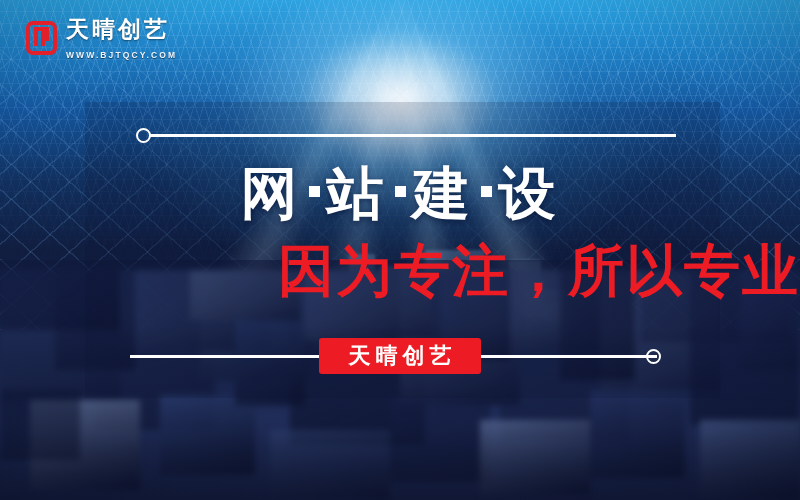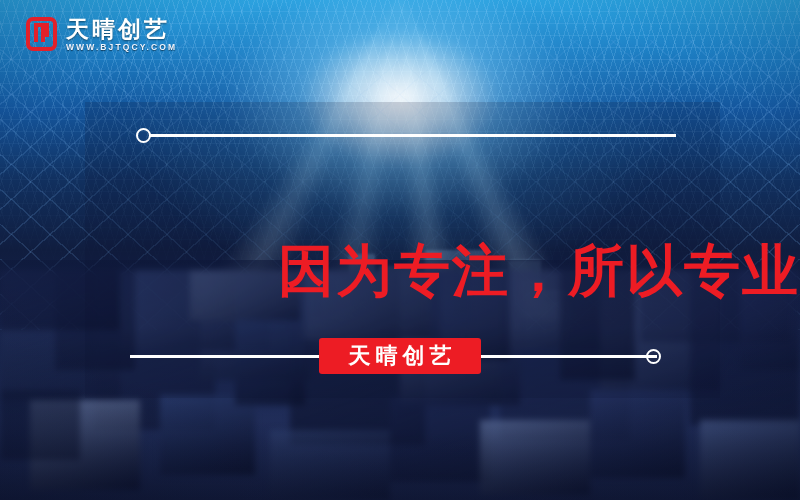--- a/index.html
+++ b/index.html
@@ -108,21 +108,21 @@
   .logo-mark .g1 { position:absolute; left:4px; top:2px; width:4px; height:19px; background:#E3202A; }
   .logo-mark .g2 { position:absolute; left:11px; top:2px; width:4px; height:19px; background:#E3202A; }
   .logo-mark .g3 { position:absolute; left:4px; top:2px; width:15px; height:4px; background:#E3202A; }
   .logo-mark .g4 { position:absolute; left:15px; top:2px; width:4px; height:14px; background:#E3202A; }
   .logo-text { display:flex; flex-direction:column; justify-content:center; }
   .logo-cn {
     color:#ffffff; font-size:23px; font-weight:700; letter-spacing:3px; line-height:1.08;
     text-shadow:0 1px 2px rgba(0,0,0,.45);
   }
   .logo-url {
-    color:#eef4ff; font-size:8.5px; font-weight:700; letter-spacing:2.1px; margin-top:0;
+    color:#eef4ff; font-size:8.5px; font-weight:700; letter-spacing:2.1px; margin-top:8px;
     text-shadow:0 1px 1px rgba(0,0,0,.5);
   }
 
   
   .decor-top { position:absolute; left:136px; top:126px; width:540px; height:18px; }
   .decor-top .circ {
     position:absolute; left:0; top:2px; width:15px; height:15px;
     border:2px solid #ffffff; border-radius:50%;
   }
   .decor-top .ln {
@@ -247,20 +247,21 @@
       <div class="logo-cn">天晴创艺</div>
       <div class="logo-url">WWW.BJTQCY.COM</div>
     </div>
   </div>
 
   <div class="decor-top">
     <span class="circ"></span>
     <span class="ln"></span>
   </div>
 
+  <div class="headline" id="headline"><span>网</span><span class="sep"></span><span>站</span><span class="sep"></span><span>建</span><span class="sep"></span><span>设</span></div>
 
   <div class="subline">因为专注，所以专业</div>
 
   <div class="decor-bot">
     <span class="ln-l"></span>
     <span class="ln-r"></span>
     <span class="circ"></span>
   </div>
   <div class="badge">天晴创艺</div>
 

